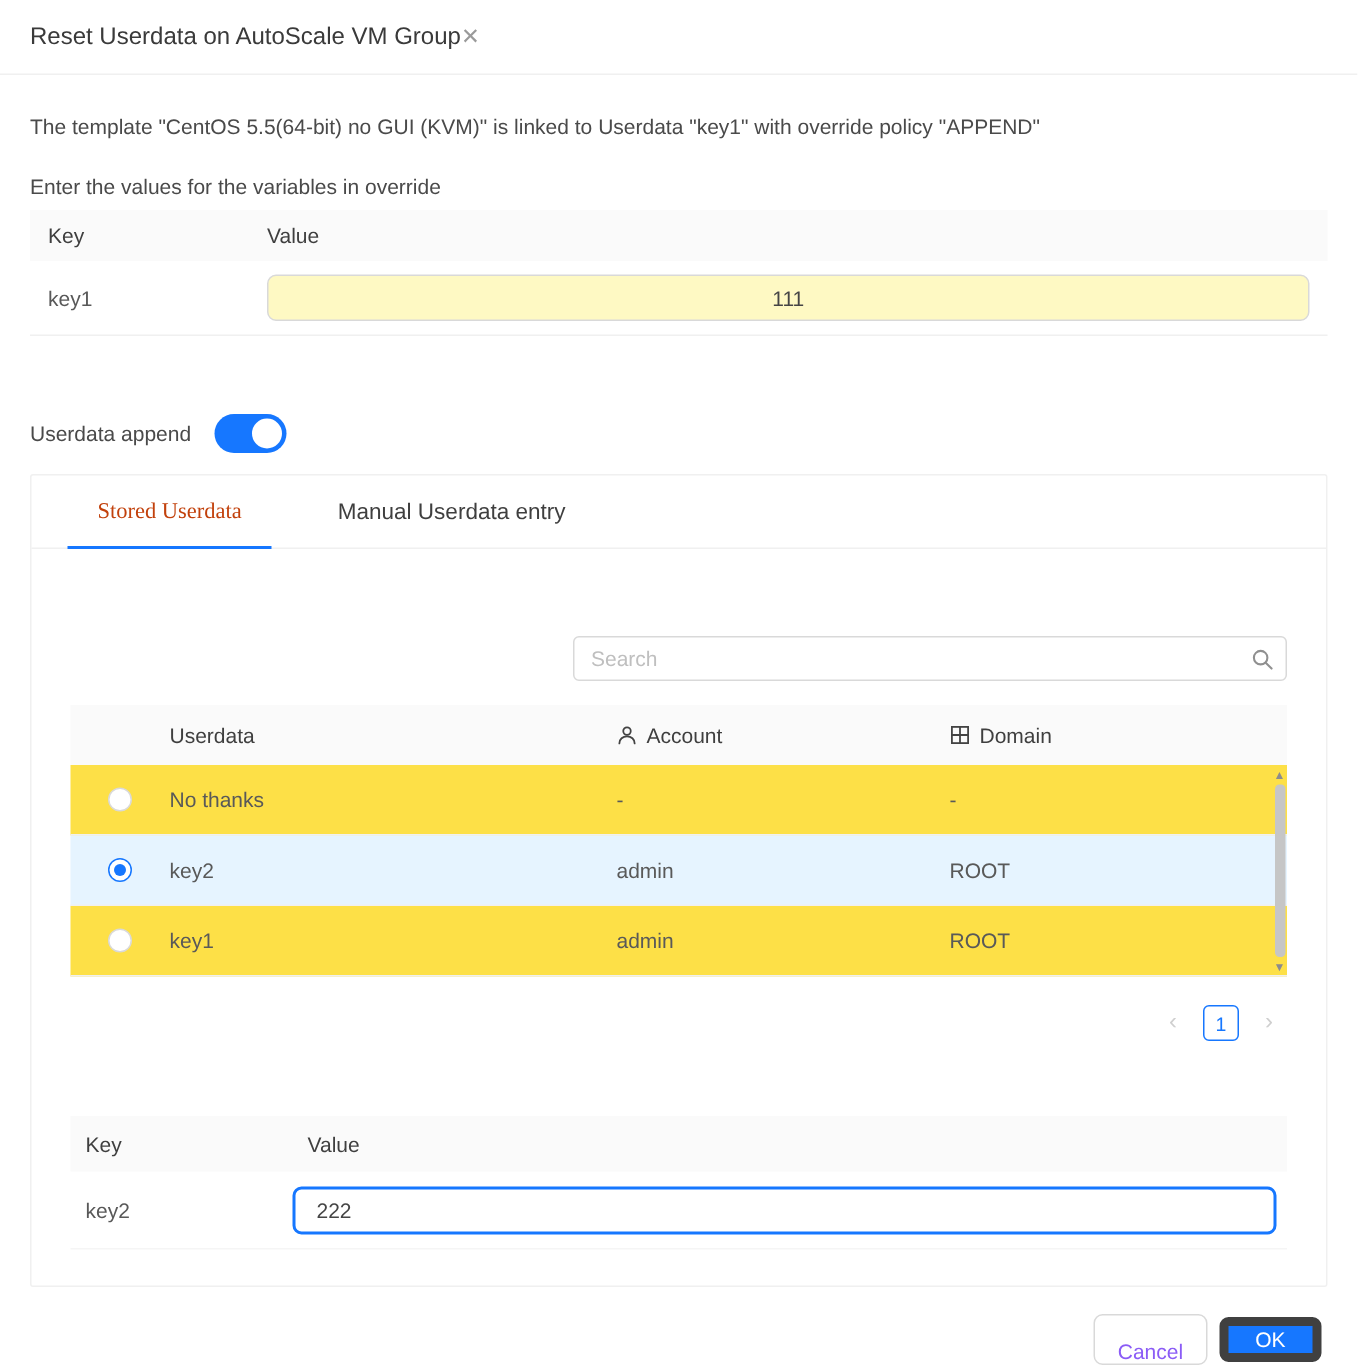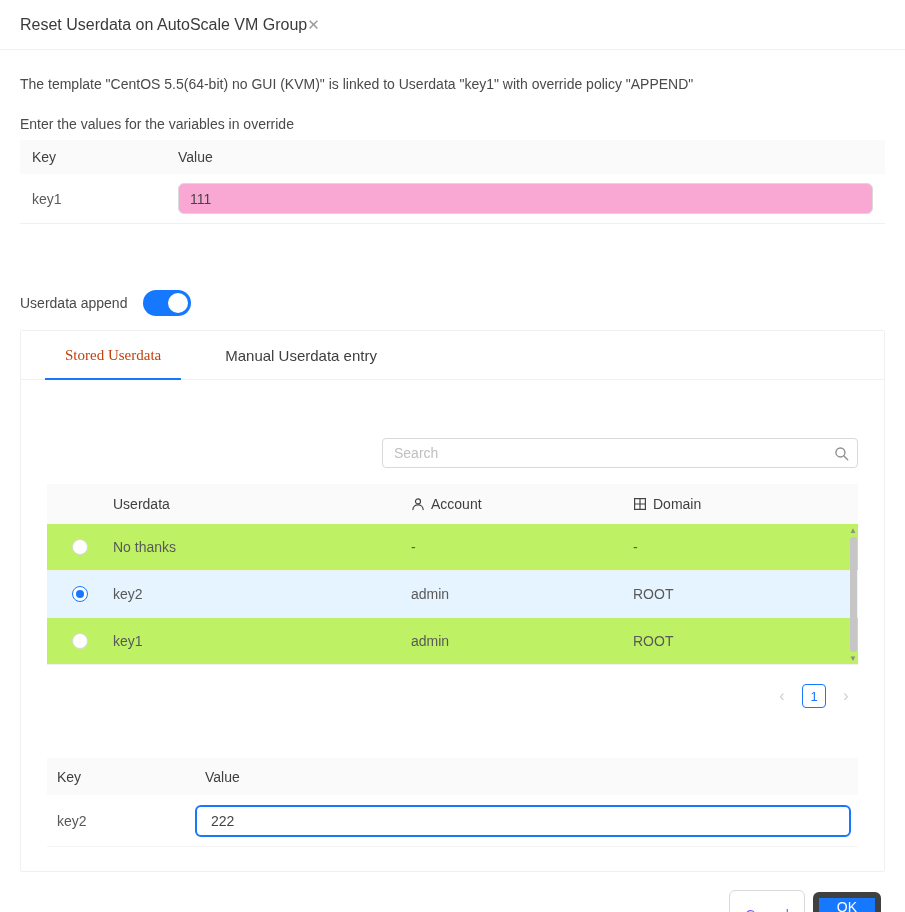--- a/index.html
+++ b/index.html
@@ -16,24 +16,24 @@
   .template-text { color:#4a4a4a; margin-bottom:24px; }
   .vars-label { color:#4a4a4a; margin-bottom:8px; }
 
   
   .vars-table .thead, .vars-table .trow { display:grid; grid-template-columns:146px 1fr; }
   .vars-table .thead { background:#fafafa; }
   .vars-table .th { padding:9px 12px; color:#3f3f3f; font-weight:500; }
   .vars-table .td { padding:9px 12px; display:flex; align-items:center; color:#595959; }
   .vars-table .trow { border-bottom:1px solid #f0f0f0; }
   .text-input { width:100%; height:31px; border:1px solid #d9d9d9; border-radius:6px;
-    padding:0 11px; font:inherit; color:#454545; outline:none; background:#f9a8d4; }
-
-  
-  .append-row { margin-top:66px; display:flex; align-items:center; gap:16px; }
+    padding:0 11px; font:inherit; color:#454545; outline:none; background:#fef9c3;text-align:center; }
+
+  
+  .append-row { margin-top:52px; display:flex; align-items:center; gap:16px; }
   .append-label { color:#4a4a4a; }
   .switch { width:48px; height:26px; border-radius:13px; background:#1677ff; position:relative; cursor:pointer; }
   .switch .knob { position:absolute; top:3px; right:3px; width:20px; height:20px; border-radius:50%; background:#fff; }
 
   
   .card { margin-top:14px; border:1px solid #f0f0f0; border-radius:2px; }
   .tabbar { display:flex; gap:24px; padding:0 24px; border-bottom:1px solid #f0f0f0; }
   .tab { padding:16px 20px 14px; font-size:15px; color:#3f3f3f; cursor:pointer;
     border-bottom:2px solid transparent; margin-bottom:-1px; }
   .tab.active { color:#c2410c; border-bottom-color:#1677ff;font-family:Liberation Serif, serif; }
@@ -46,21 +46,21 @@
     padding:0 30px 0 11px; font:inherit; outline:none; color:#454545; }
   .search-input::placeholder { color:#bfbfbf; }
   .search-icon { position:absolute; right:9px; top:8px; line-height:0; cursor:pointer; }
 
   
   .data-table { margin-top:16px; }
   .data-table .thead, .data-table .trow { display:grid; grid-template-columns:66px 298px 222px 1fr; align-items:center; }
   .data-table .thead { background:#fafafa; height:40px; }
   .data-table .th { font-weight:500; color:#3f3f3f; display:flex; align-items:center; gap:6px; }
   .tbody { position:relative; }
-  .data-table .trow { height:47px; border-bottom:1px solid #f0f0f0; background:#bef264; }
+  .data-table .trow { height:47px; border-bottom:1px solid #f0f0f0; background:#fde047; }
   .data-table .trow.selected { background:#e6f4ff; }
   .cell { color:#595959; }
   .radio-cell { display:flex; justify-content:center; }
   .radio { width:16px; height:16px; border:1px solid #d9d9d9; border-radius:50%; background:#fff;
     position:relative; cursor:pointer; }
   .radio.checked { border-color:#1677ff; }
   .radio.checked::after { content:""; position:absolute; inset:3px; background:#1677ff; border-radius:50%; }
 
   
   .scrollbar { position:absolute; top:2px; bottom:2px; right:0; width:10px;

